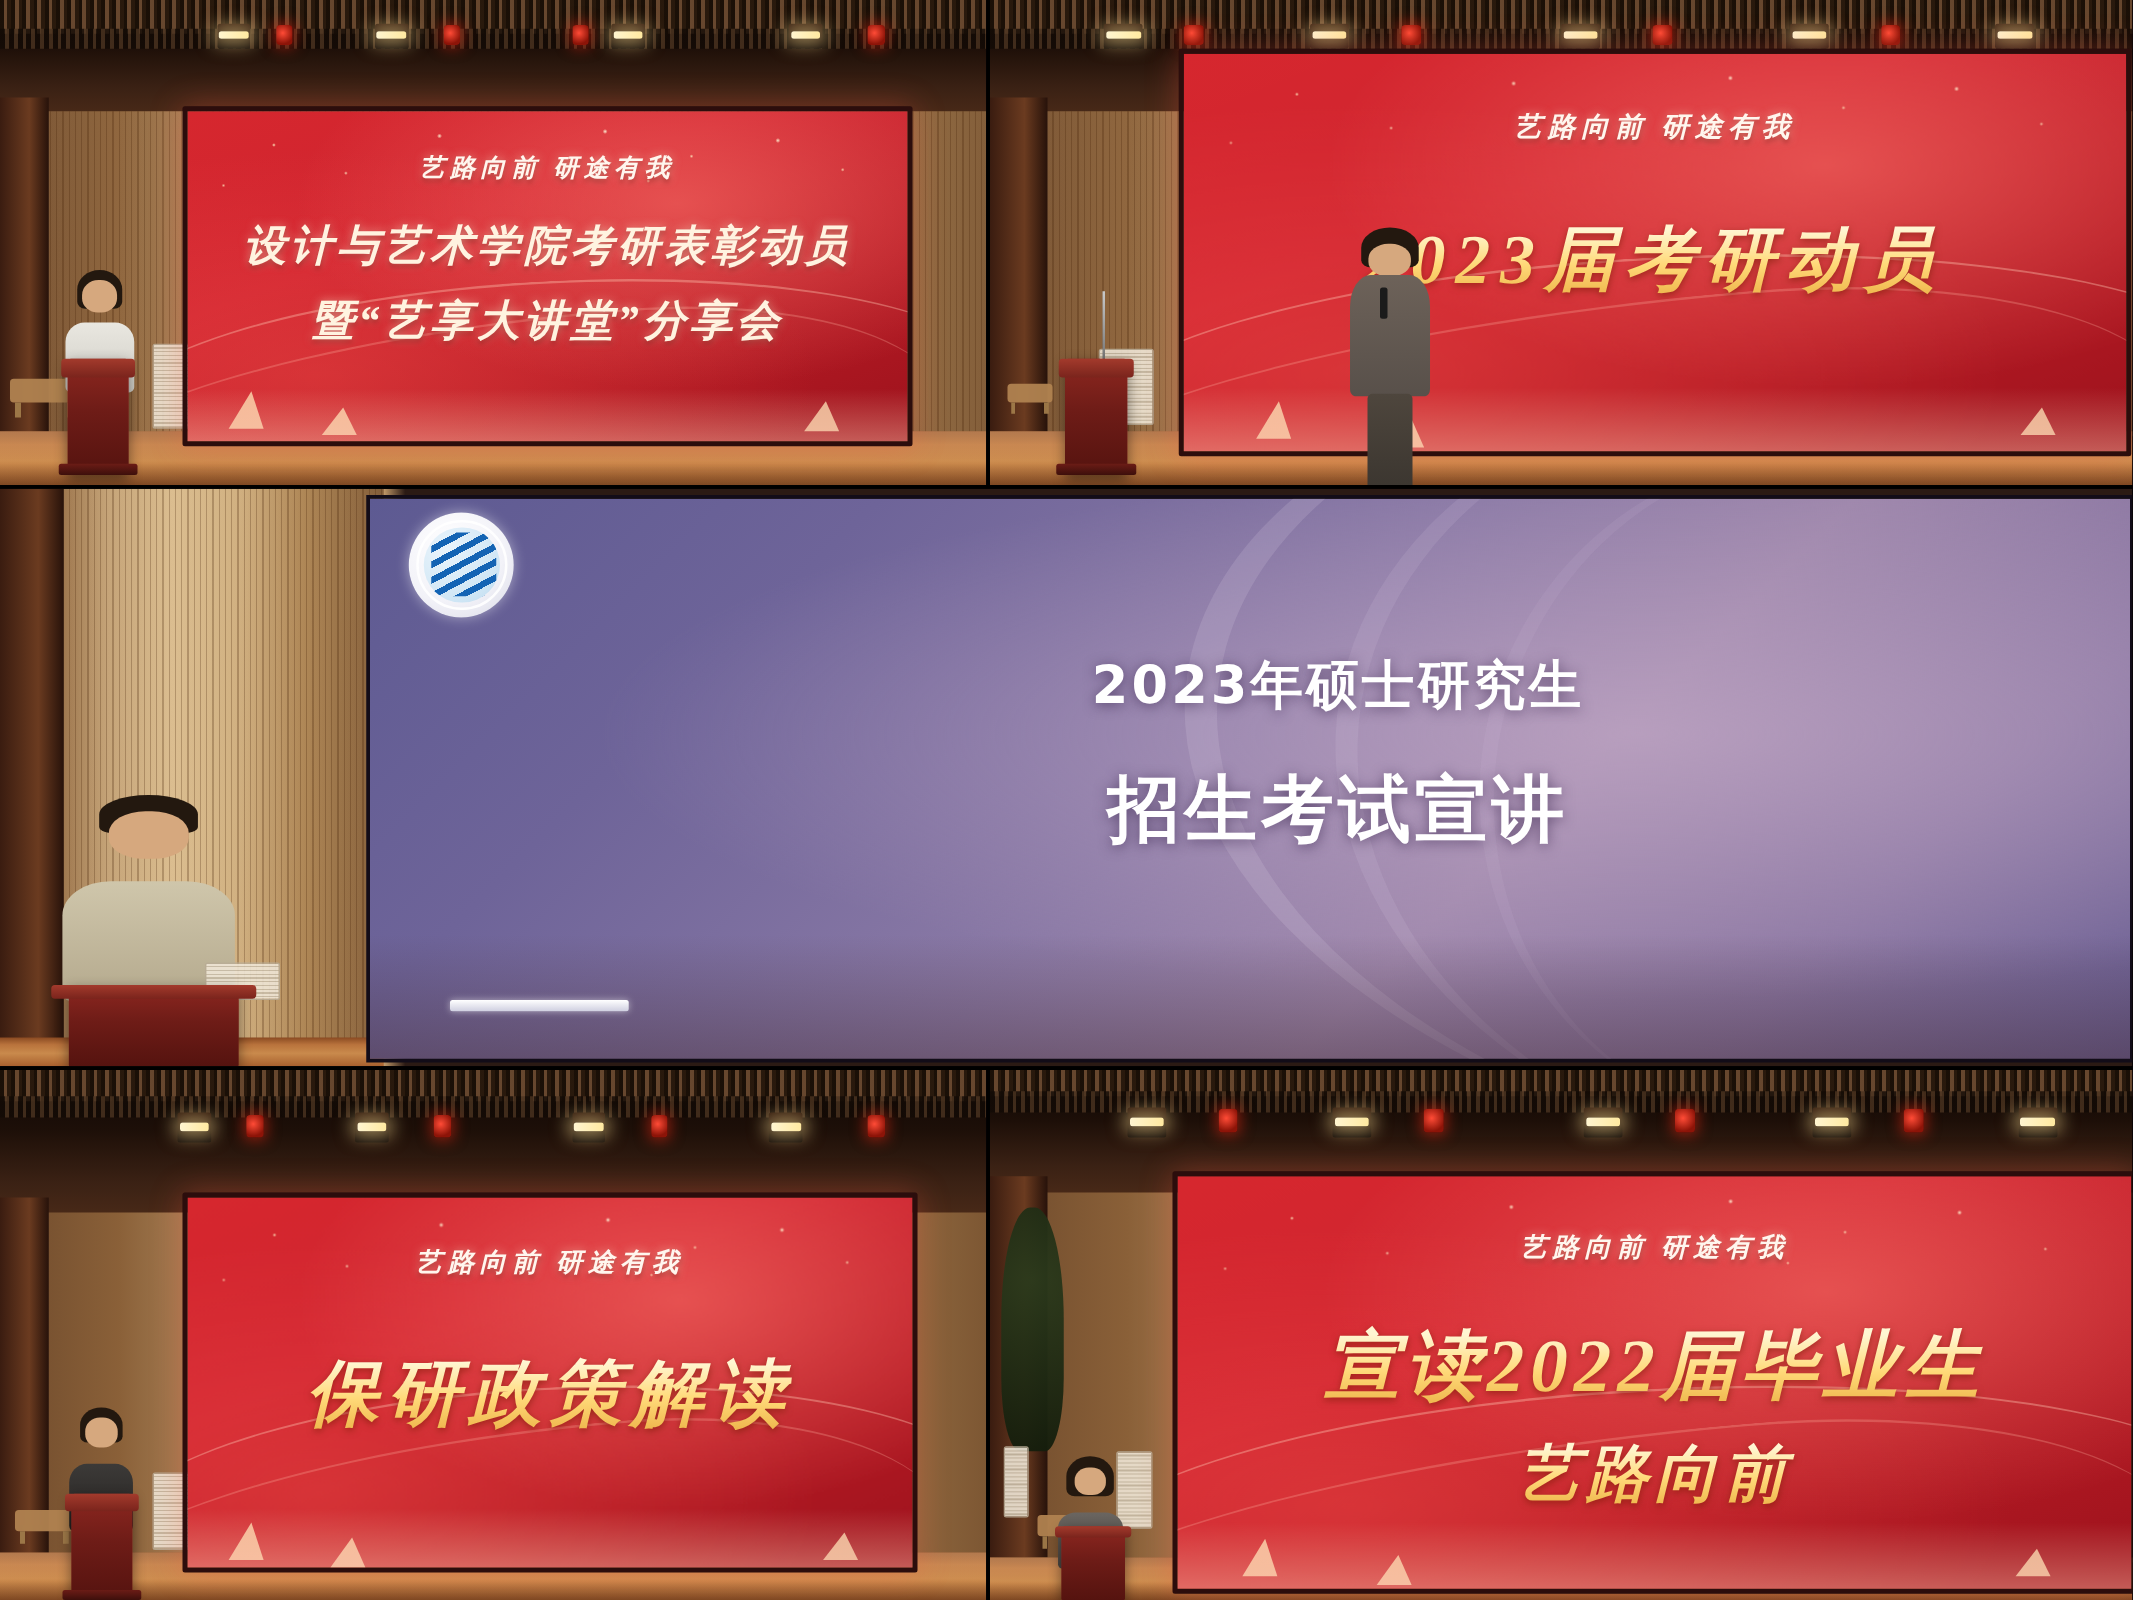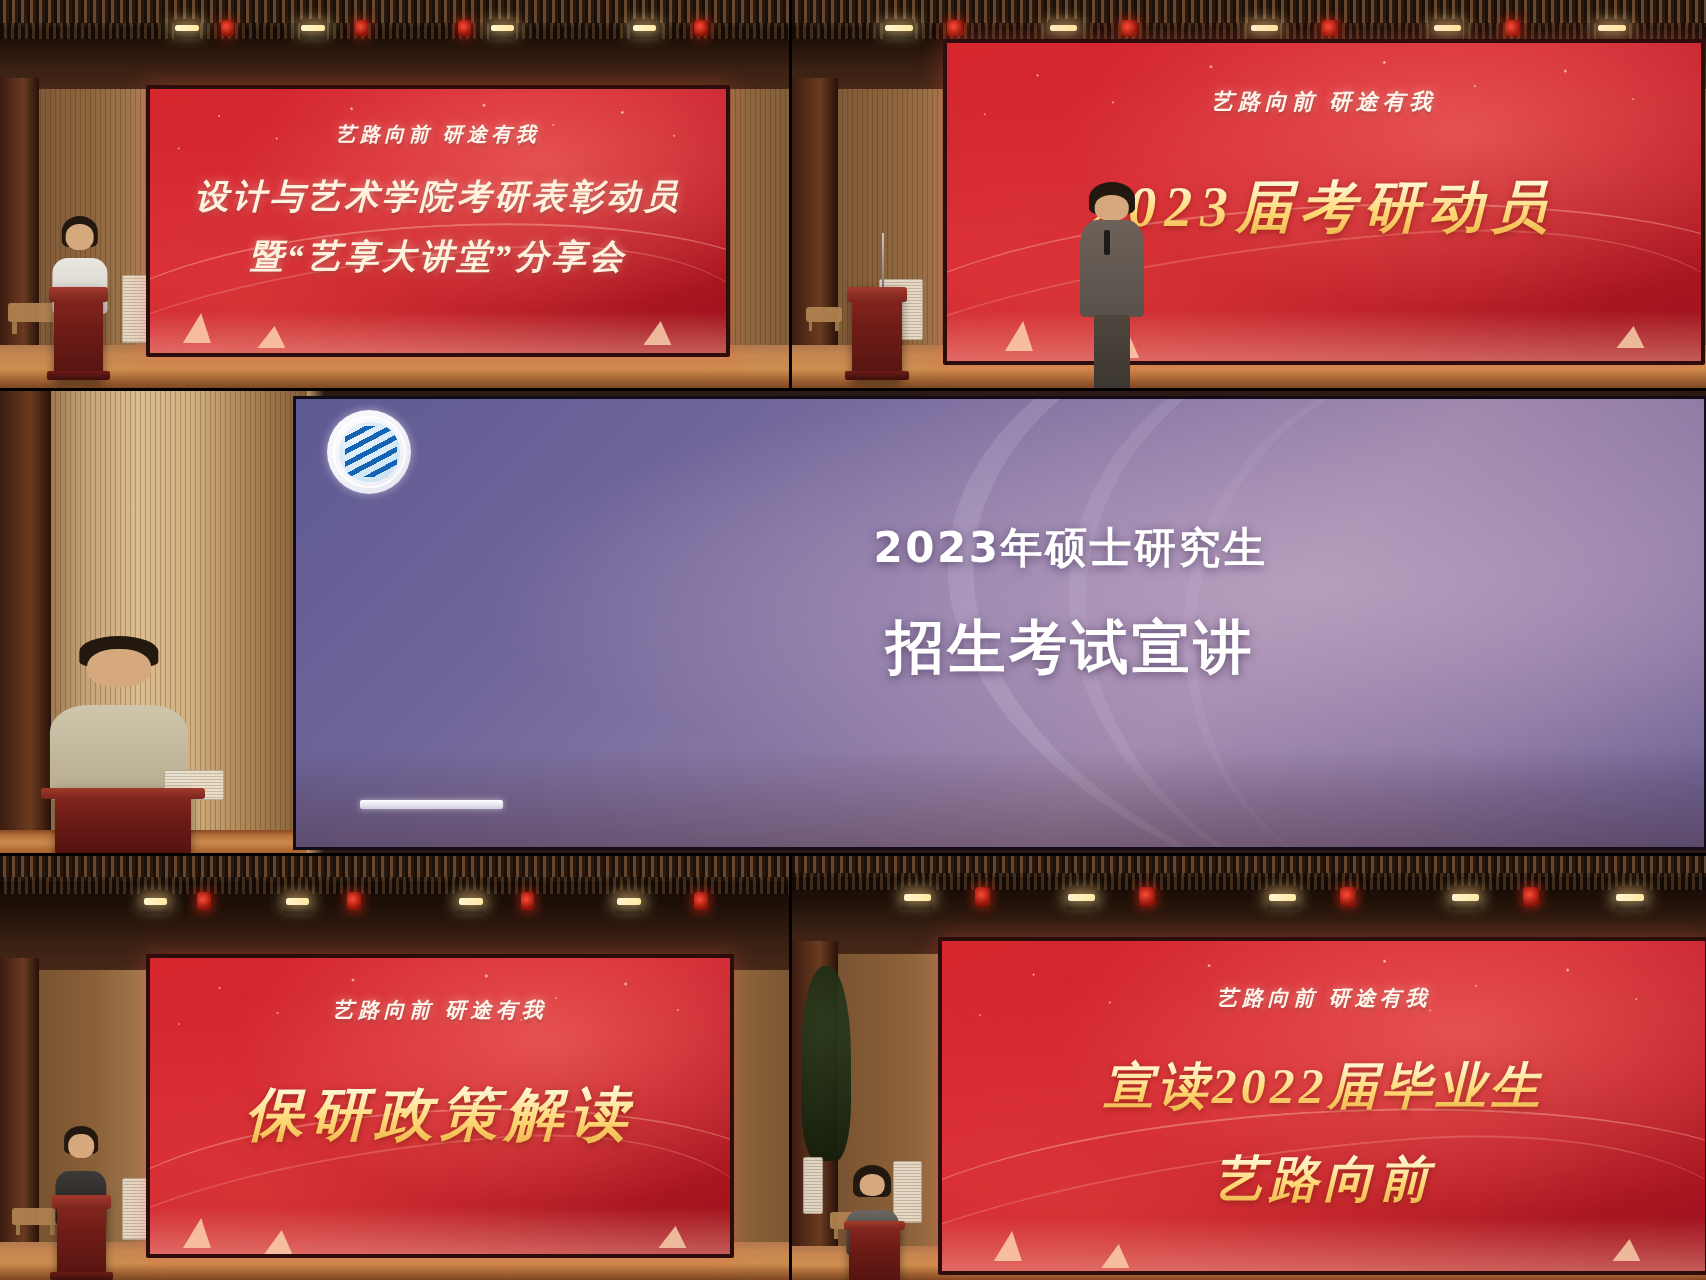--- a/index.html
+++ b/index.html
@@ -393,20 +393,20 @@
 
     <div class="led" style="left:16%;top:19%;width:83.5%;height:78%;">
       <div class="sparkle"></div>
       <div class="swoosh"></div>
       <div class="swoosh2"></div>
       <div class="boat" style="left:7%;bottom:3%;"></div>
       <div class="boat" style="left:21%;bottom:1%;border-bottom-width:24px;"></div>
       <div class="boat" style="left:88%;bottom:3%;border-bottom-width:22px;"></div>
       <div class="glowfloor"></div>
       <div class="slide-txt tagline" style="top:13%;font-size:21px;">艺路向前    研途有我</div>
-      <div class="slide-txt headline gold" style="top:34%;font-size:50px;letter-spacing:.08em;">宣读2022届毕业生</div>
+      <div class="slide-txt headline gold" style="top:34%;font-size:60px;letter-spacing:.08em;">宣读2022届毕业生</div>
       <div class="slide-txt headline gold" style="top:62%;font-size:50px;letter-spacing:.10em;">艺路向前</div>
     </div>
   </div>
 
   <div class="divider-v" style="left:789px;top:856px;bottom:0;"></div>
 
 </div>
 
 </body></html>

